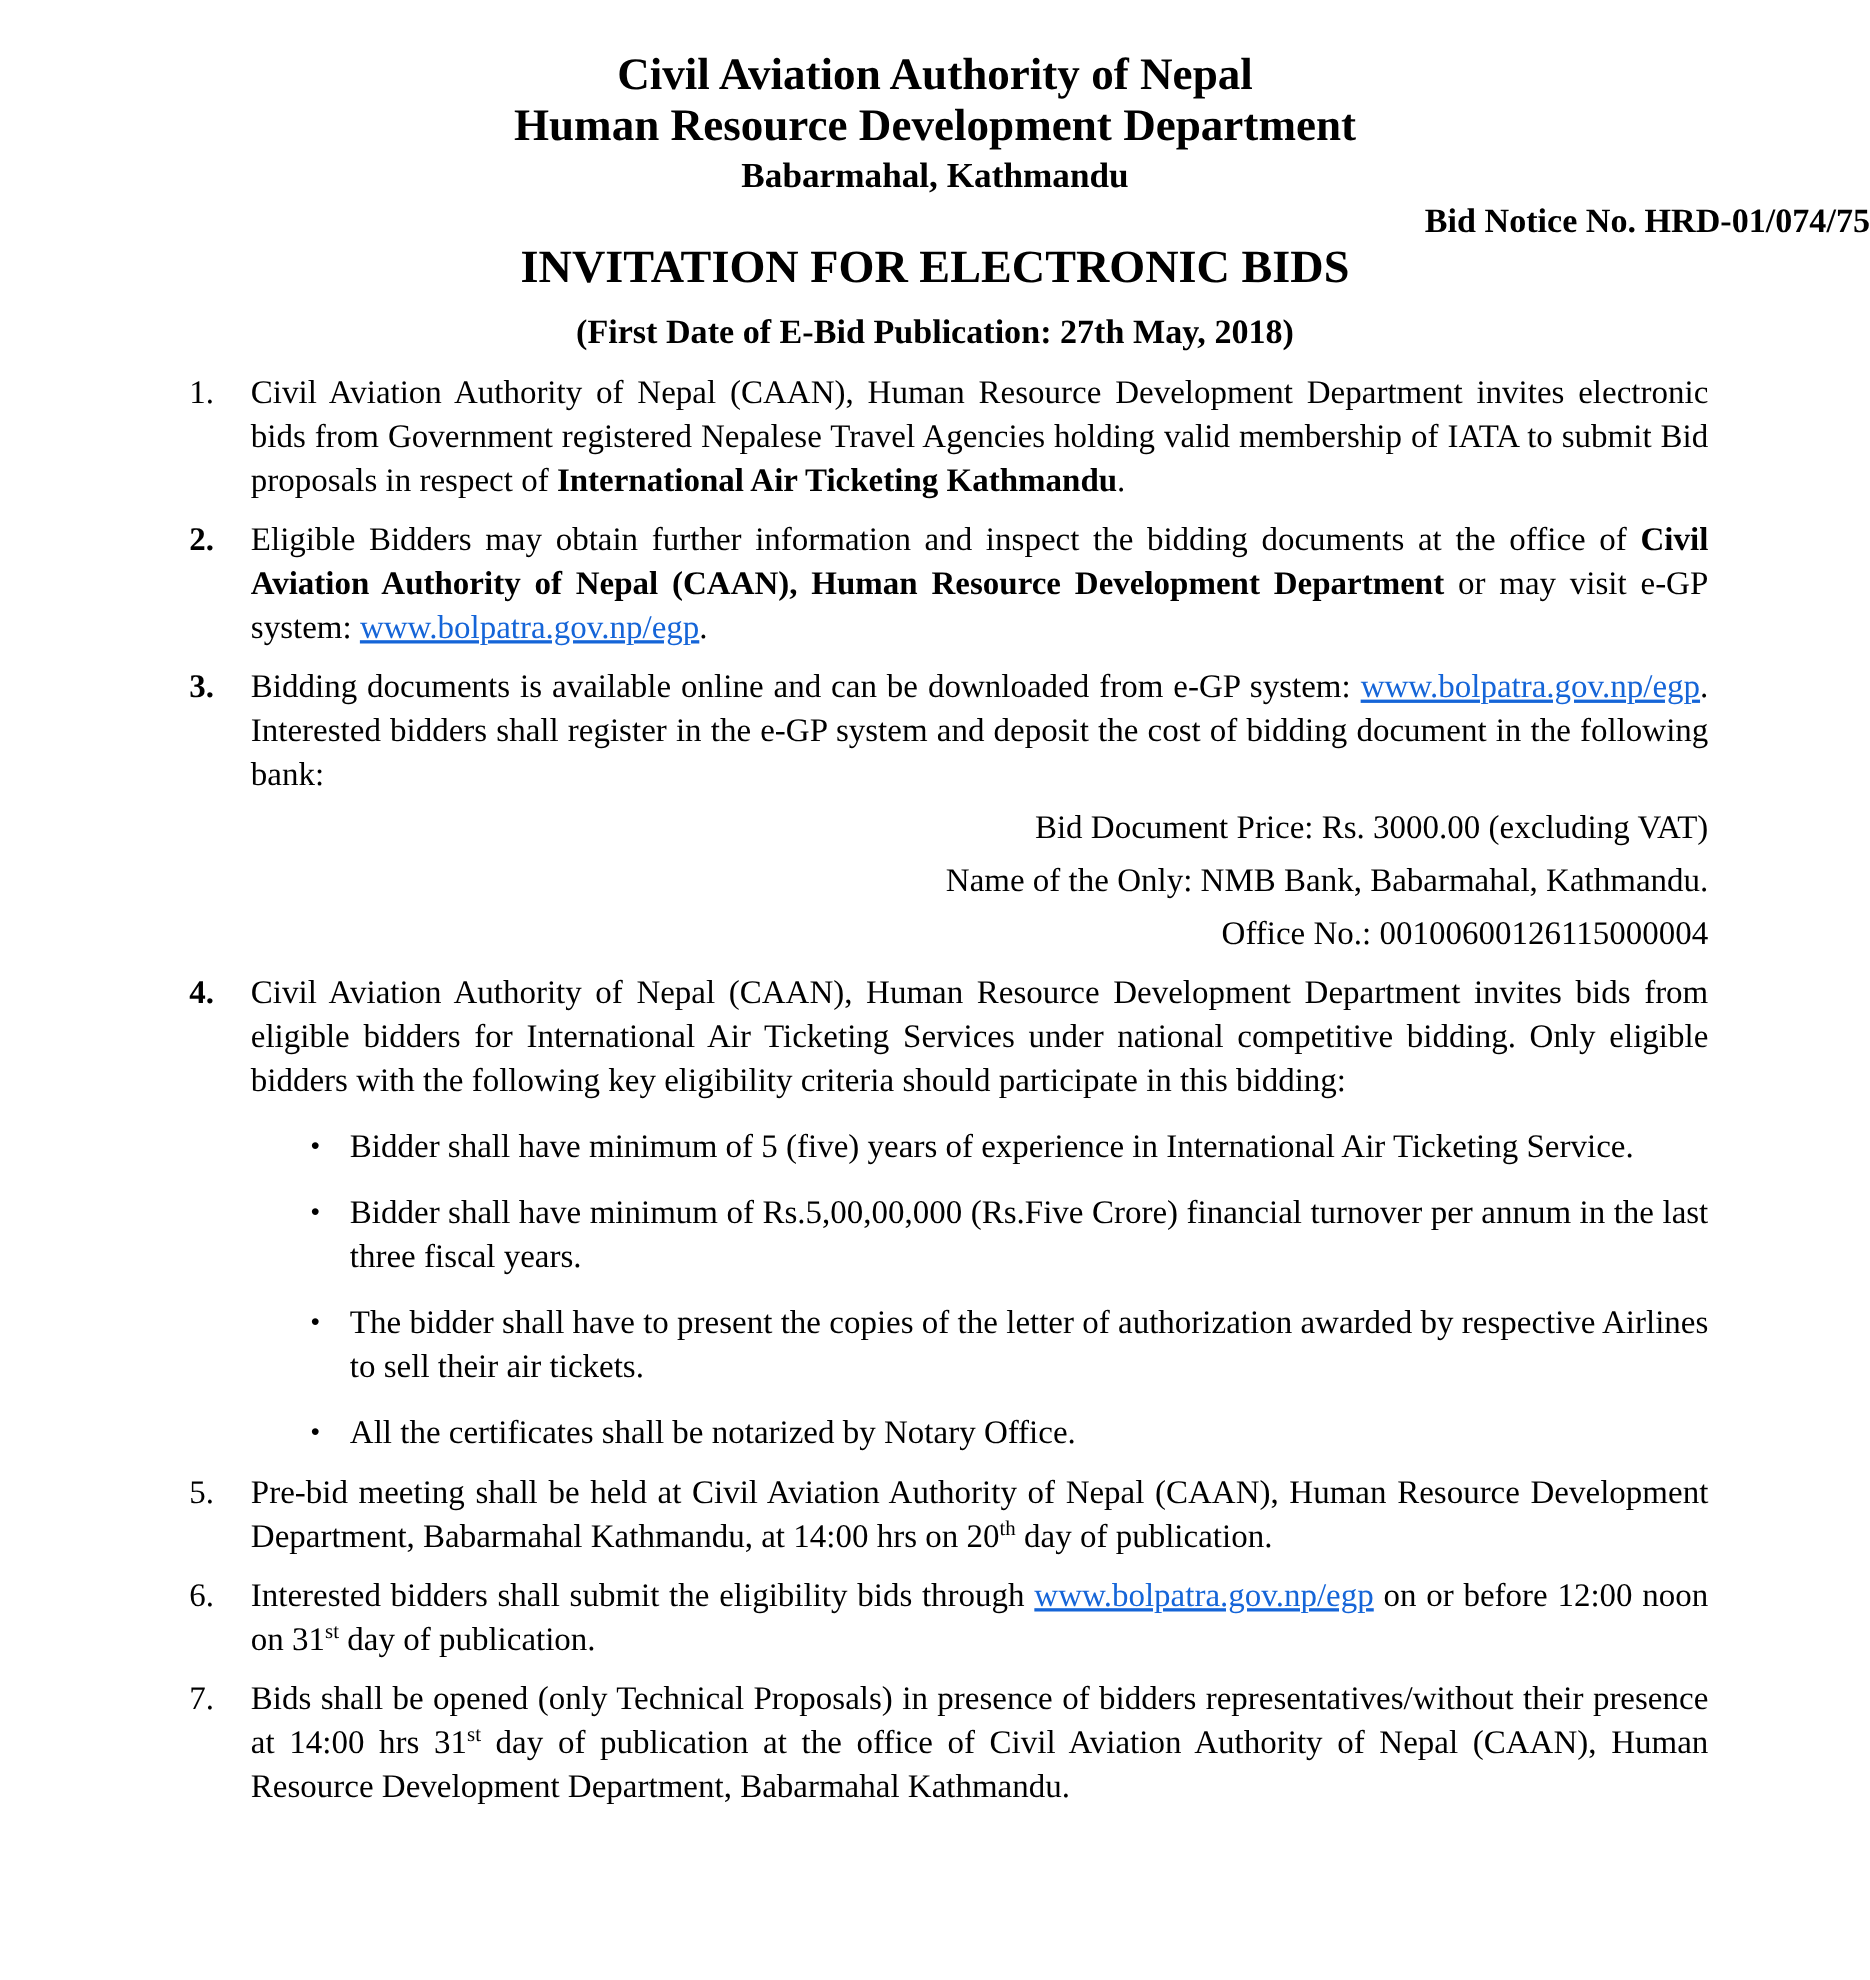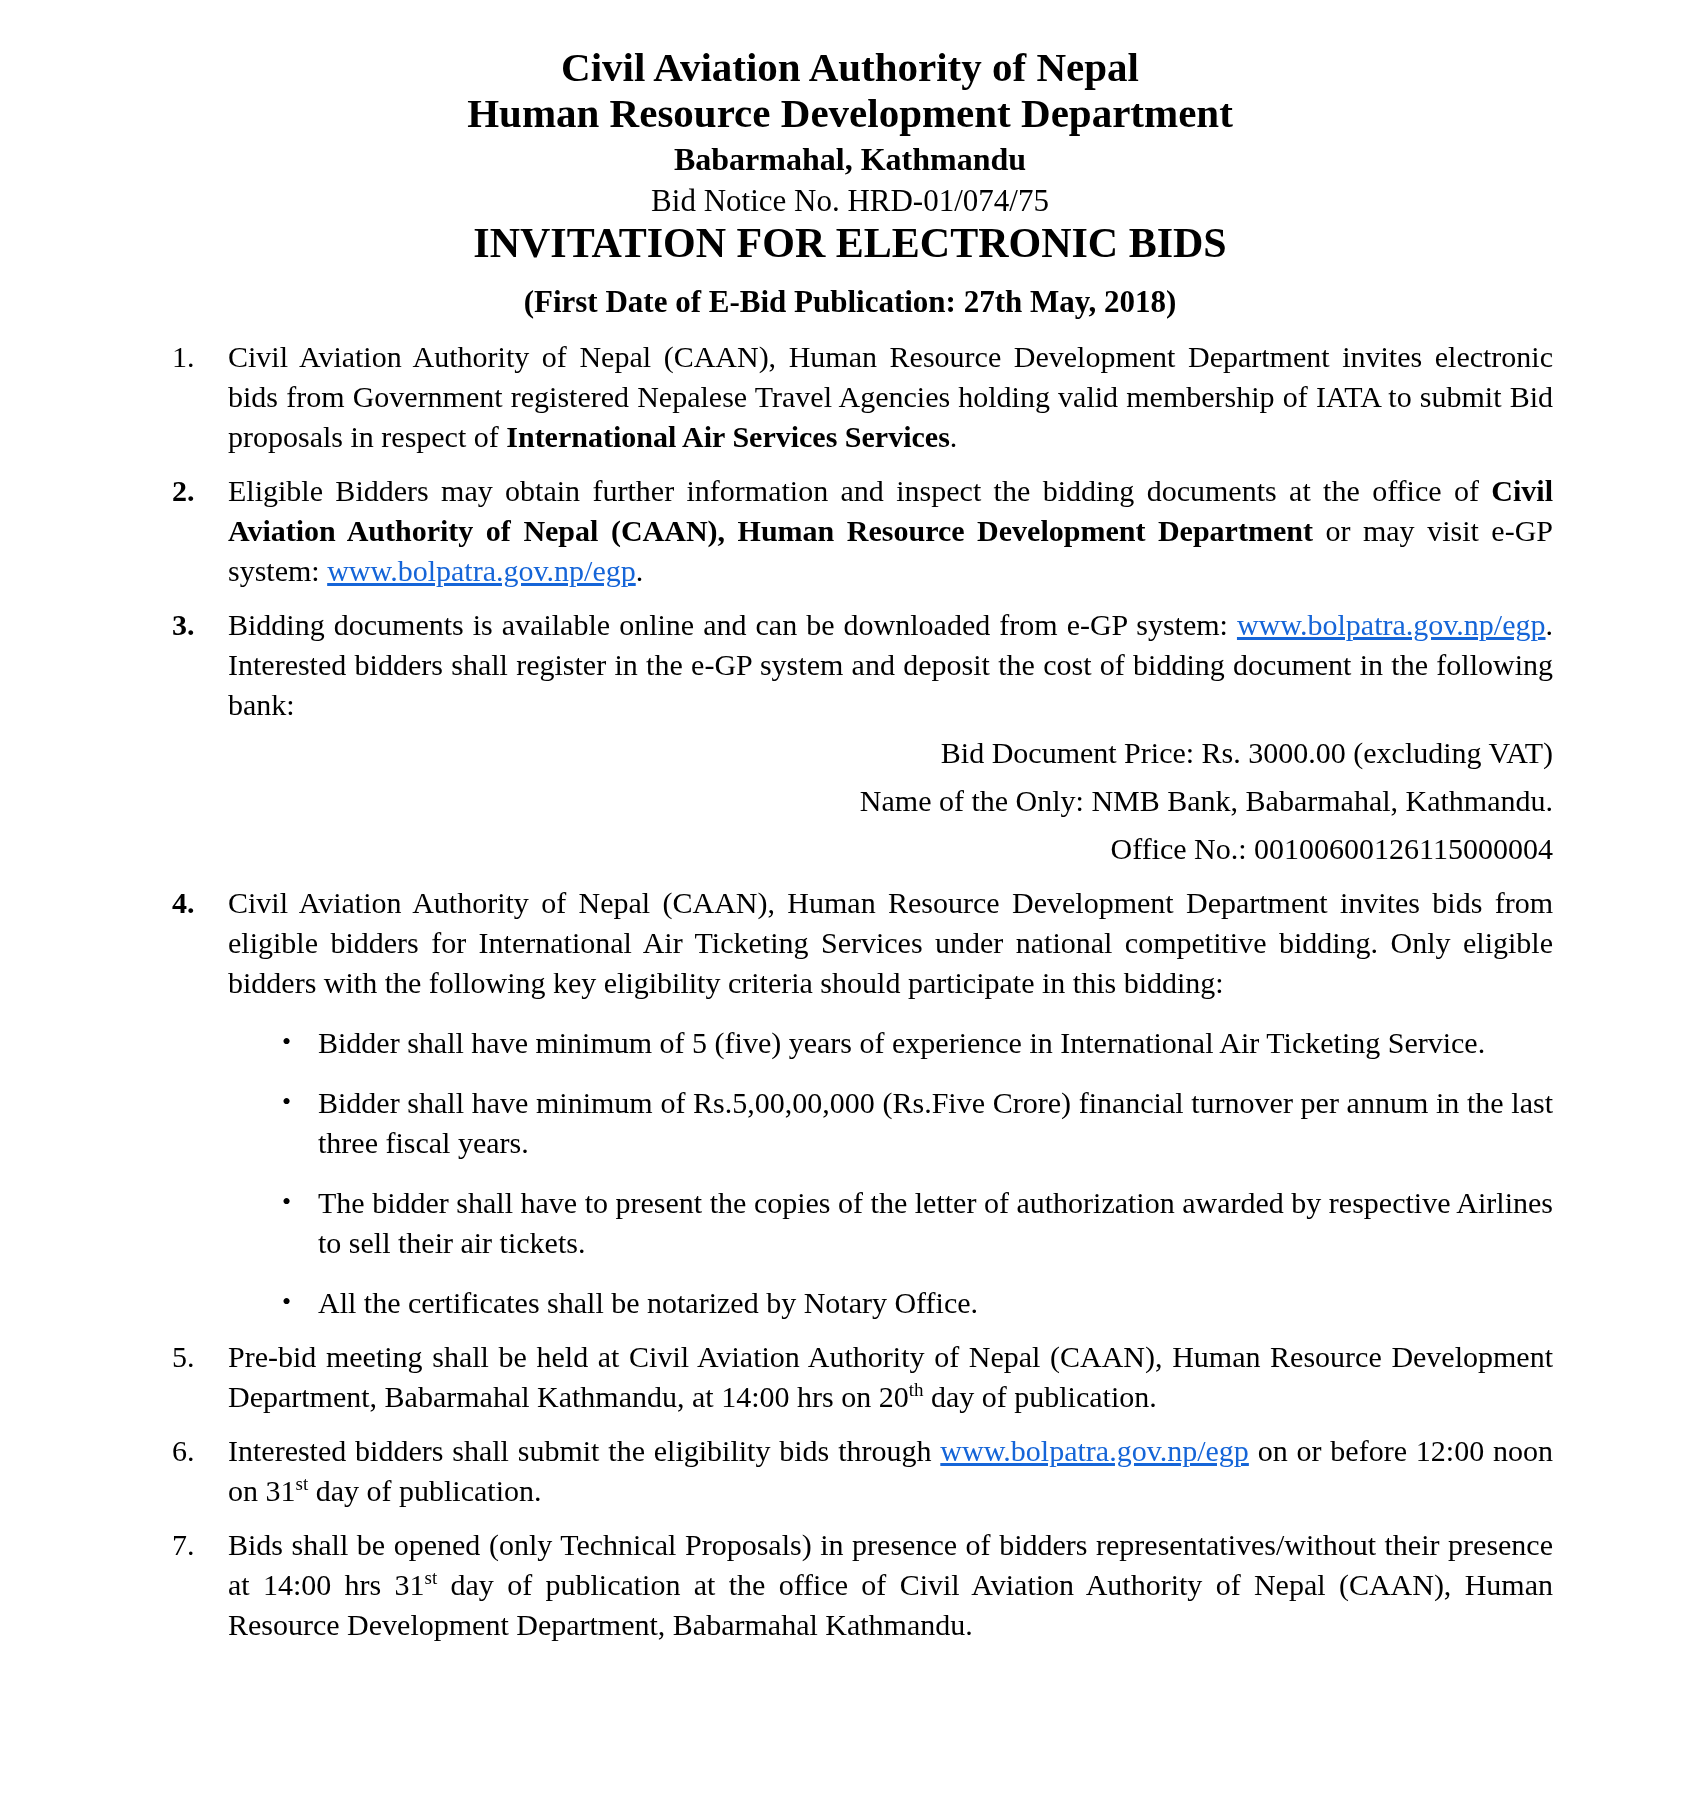--- a/index.html
+++ b/index.html
@@ -10,21 +10,21 @@
     background:#ffffff;
     color:#000000;
     font-family:"Liberation Serif","DejaVu Serif",serif;
     overflow:hidden;
     box-sizing:border-box;
   }
   
   .hdr { text-align:center; padding-top:44px; }
   .h-org, .h-dept { font-size:41px; font-weight:bold; line-height:46px; }
   .h-addr { font-size:32px; font-weight:bold; line-height:46px; }
-  .h-notice { font-size:31px; font-weight:normal; line-height:38px; }
+  .h-notice { font-size:31px; font-weight:bold; line-height:38px;text-align:right; }
   .h-title { font-size:42px; font-weight:bold; line-height:47px; }
   .h-sub { font-size:33px; font-weight:bold; line-height:40px; }
   .h-pub { font-size:31px; font-weight:bold; line-height:38px; margin-top:16px; }
   
   .docbody {
     margin:16px 147px 0 150px;
     font-size:30px;
     line-height:40px;
     text-align:justify;
   }
@@ -51,21 +51,21 @@
     <div class="h-addr">Babarmahal, Kathmandu</div>
     <div class="h-notice">Bid Notice No. HRD-01/074/75</div>
     <div class="h-title">INVITATION FOR ELECTRONIC BIDS</div>
     <div class="h-pub">(First Date of E-Bid Publication: 27th May, 2018)</div>
   </div>
 
   <div class="docbody">
 
     <div class="item">
       <span class="num">1.</span>
-      <div class="txt"><span>Civil Aviation Authority of Nepal (CAAN), Human Resource Development Department invites electronic bids from Government registered Nepalese Travel Agencies holding valid membership of IATA to submit Bid proposals in respect of </span><span class="b">International Air Services Services</span><span>.</span></div>
+      <div class="txt"><span>Civil Aviation Authority of Nepal (CAAN), Human Resource Development Department invites electronic bids from Government registered Nepalese Travel Agencies holding valid membership of IATA to submit Bid proposals in respect of </span><span class="b">International Air Ticketing Kathmandu</span><span>.</span></div>
     </div>
 
     <div class="item">
       <span class="num bold">2.</span>
       <div class="txt"><span>Eligible Bidders may obtain further information and inspect the bidding documents at the office of </span><span class="b">Civil Aviation Authority of Nepal (CAAN), Human Resource Development Department</span><span> or may visit e-GP system: </span><a class="lnk" style="color: rgb(21, 101, 216);">www.bolpatra.gov.np/egp</a><span>.</span></div>
     </div>
 
     <div class="item">
       <span class="num bold">3.</span>
       <div class="txt"><span>Bidding documents is available online and can be downloaded from e-GP system: </span><a class="lnk" style="color: rgb(21, 101, 216);">www.bolpatra.gov.np/egp</a><span>. Interested bidders shall register in the e-GP system and deposit the cost of bidding document in the following bank:</span></div>

